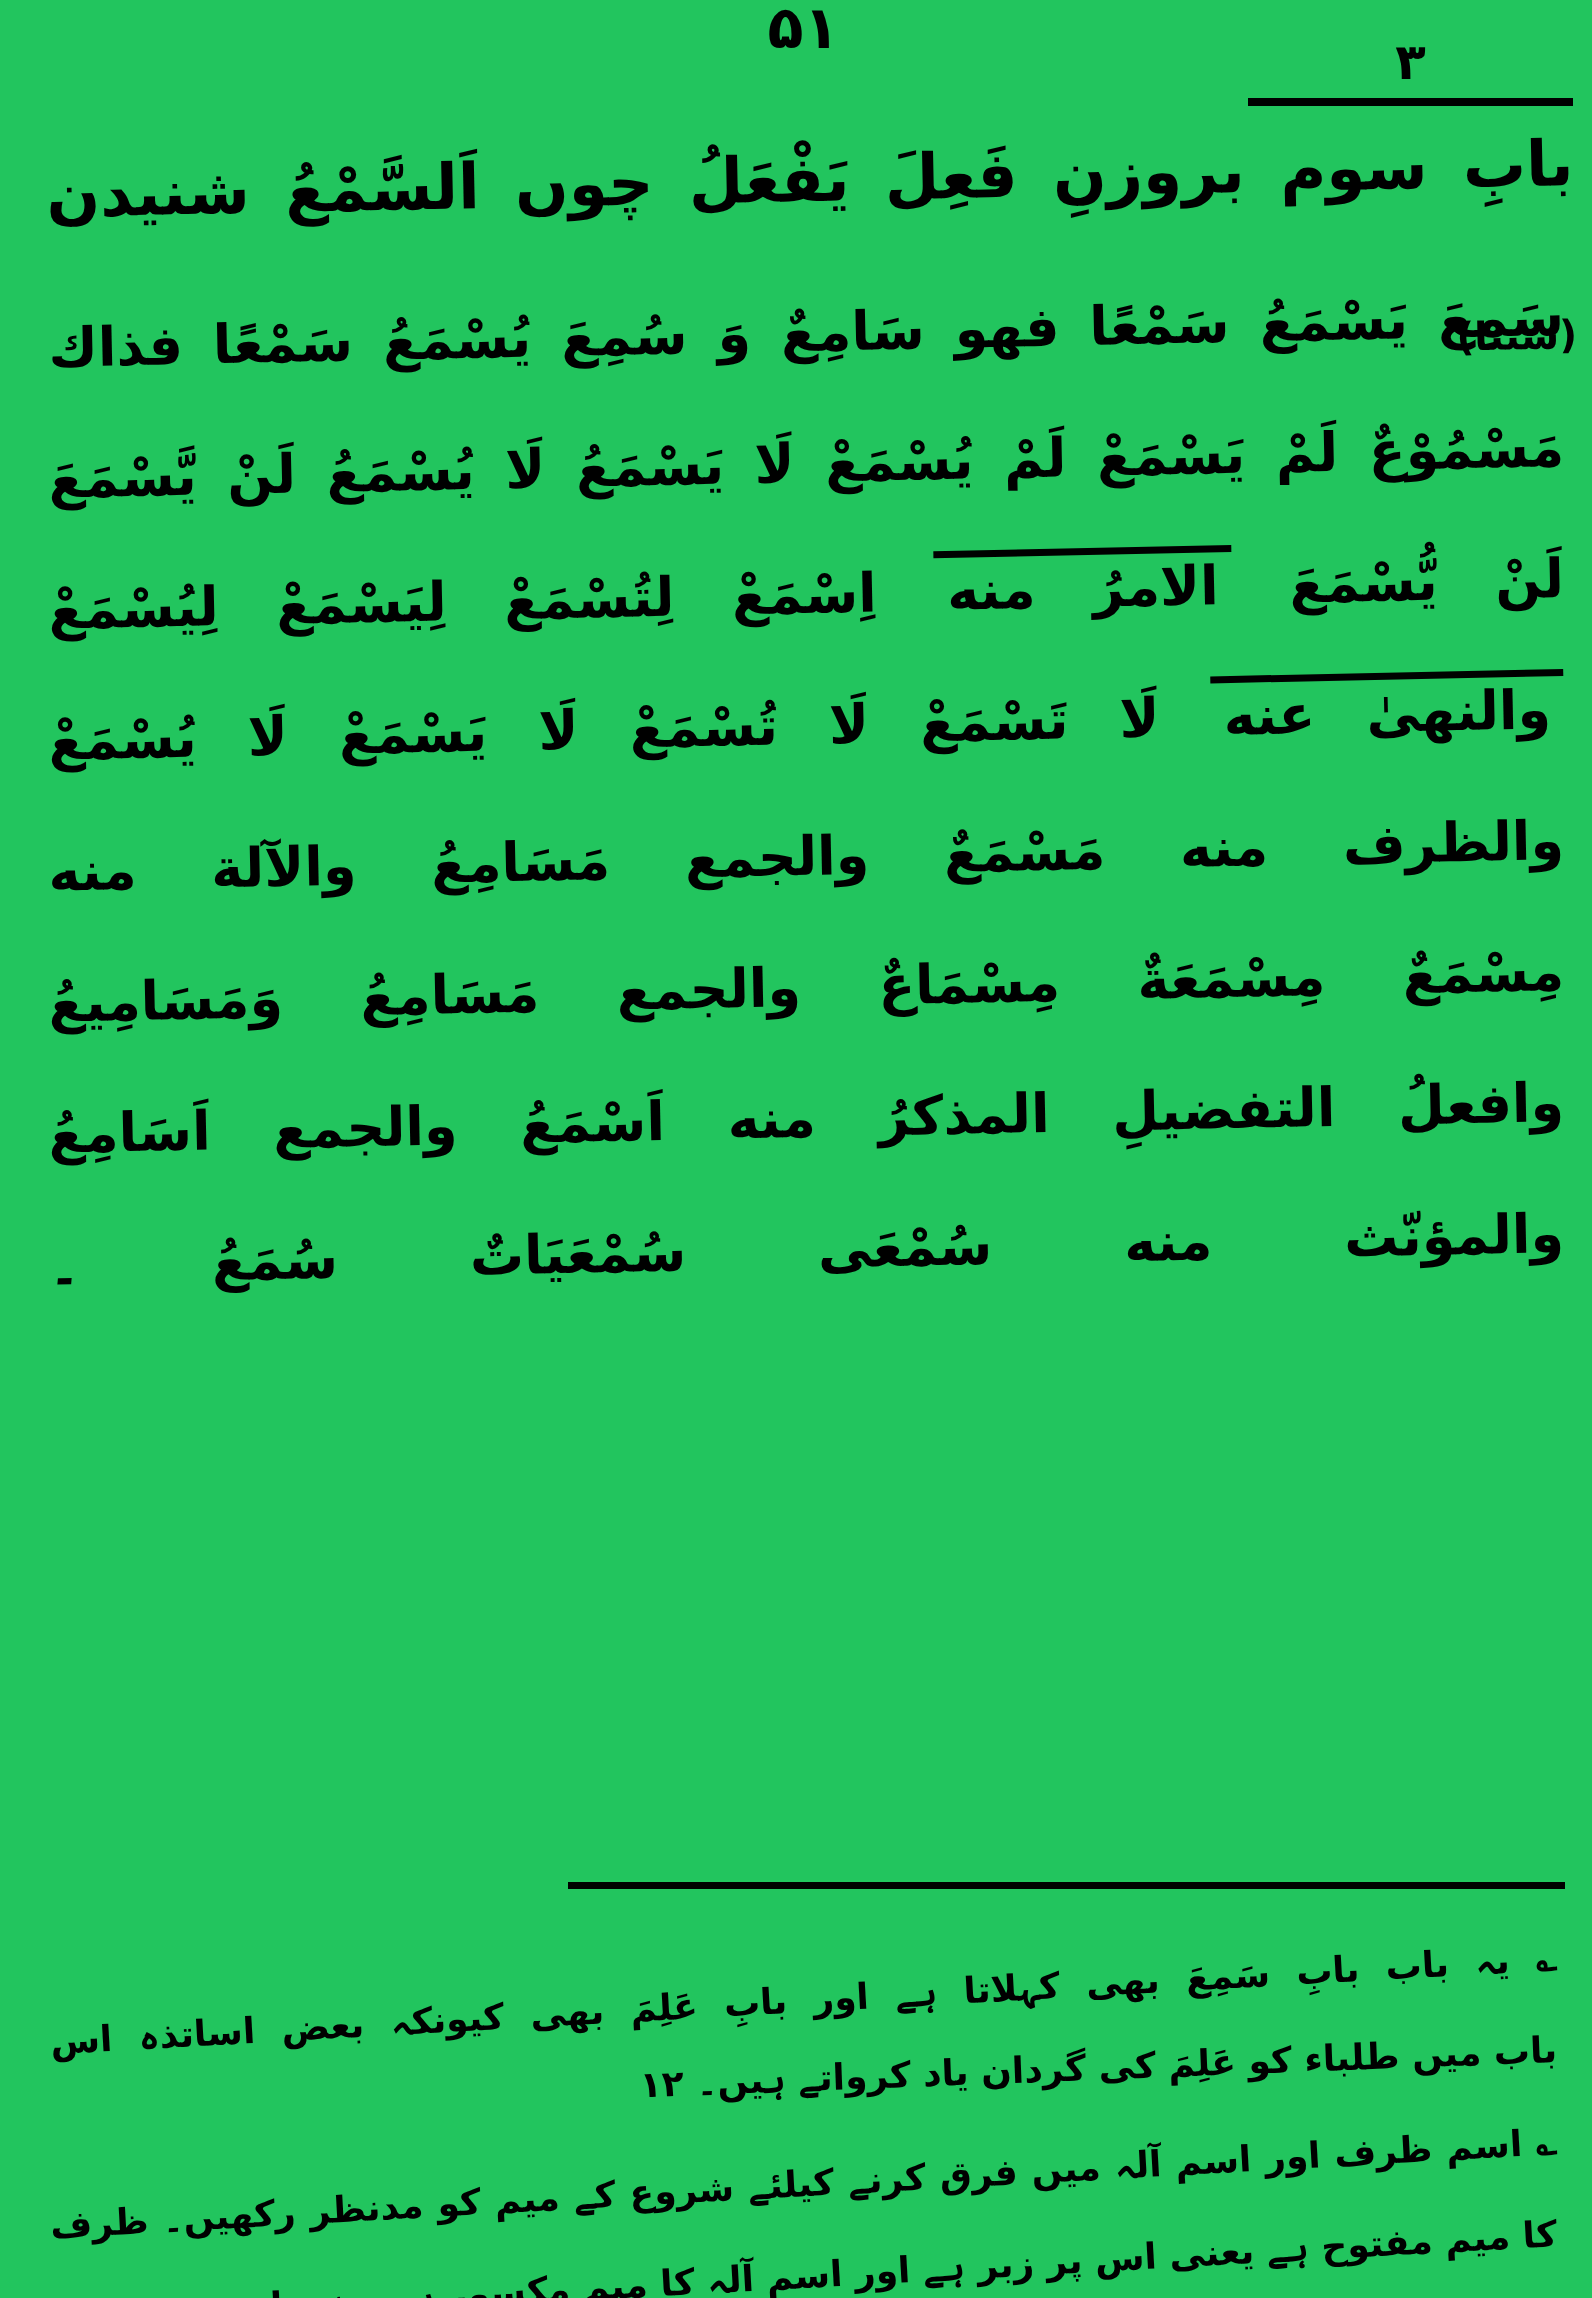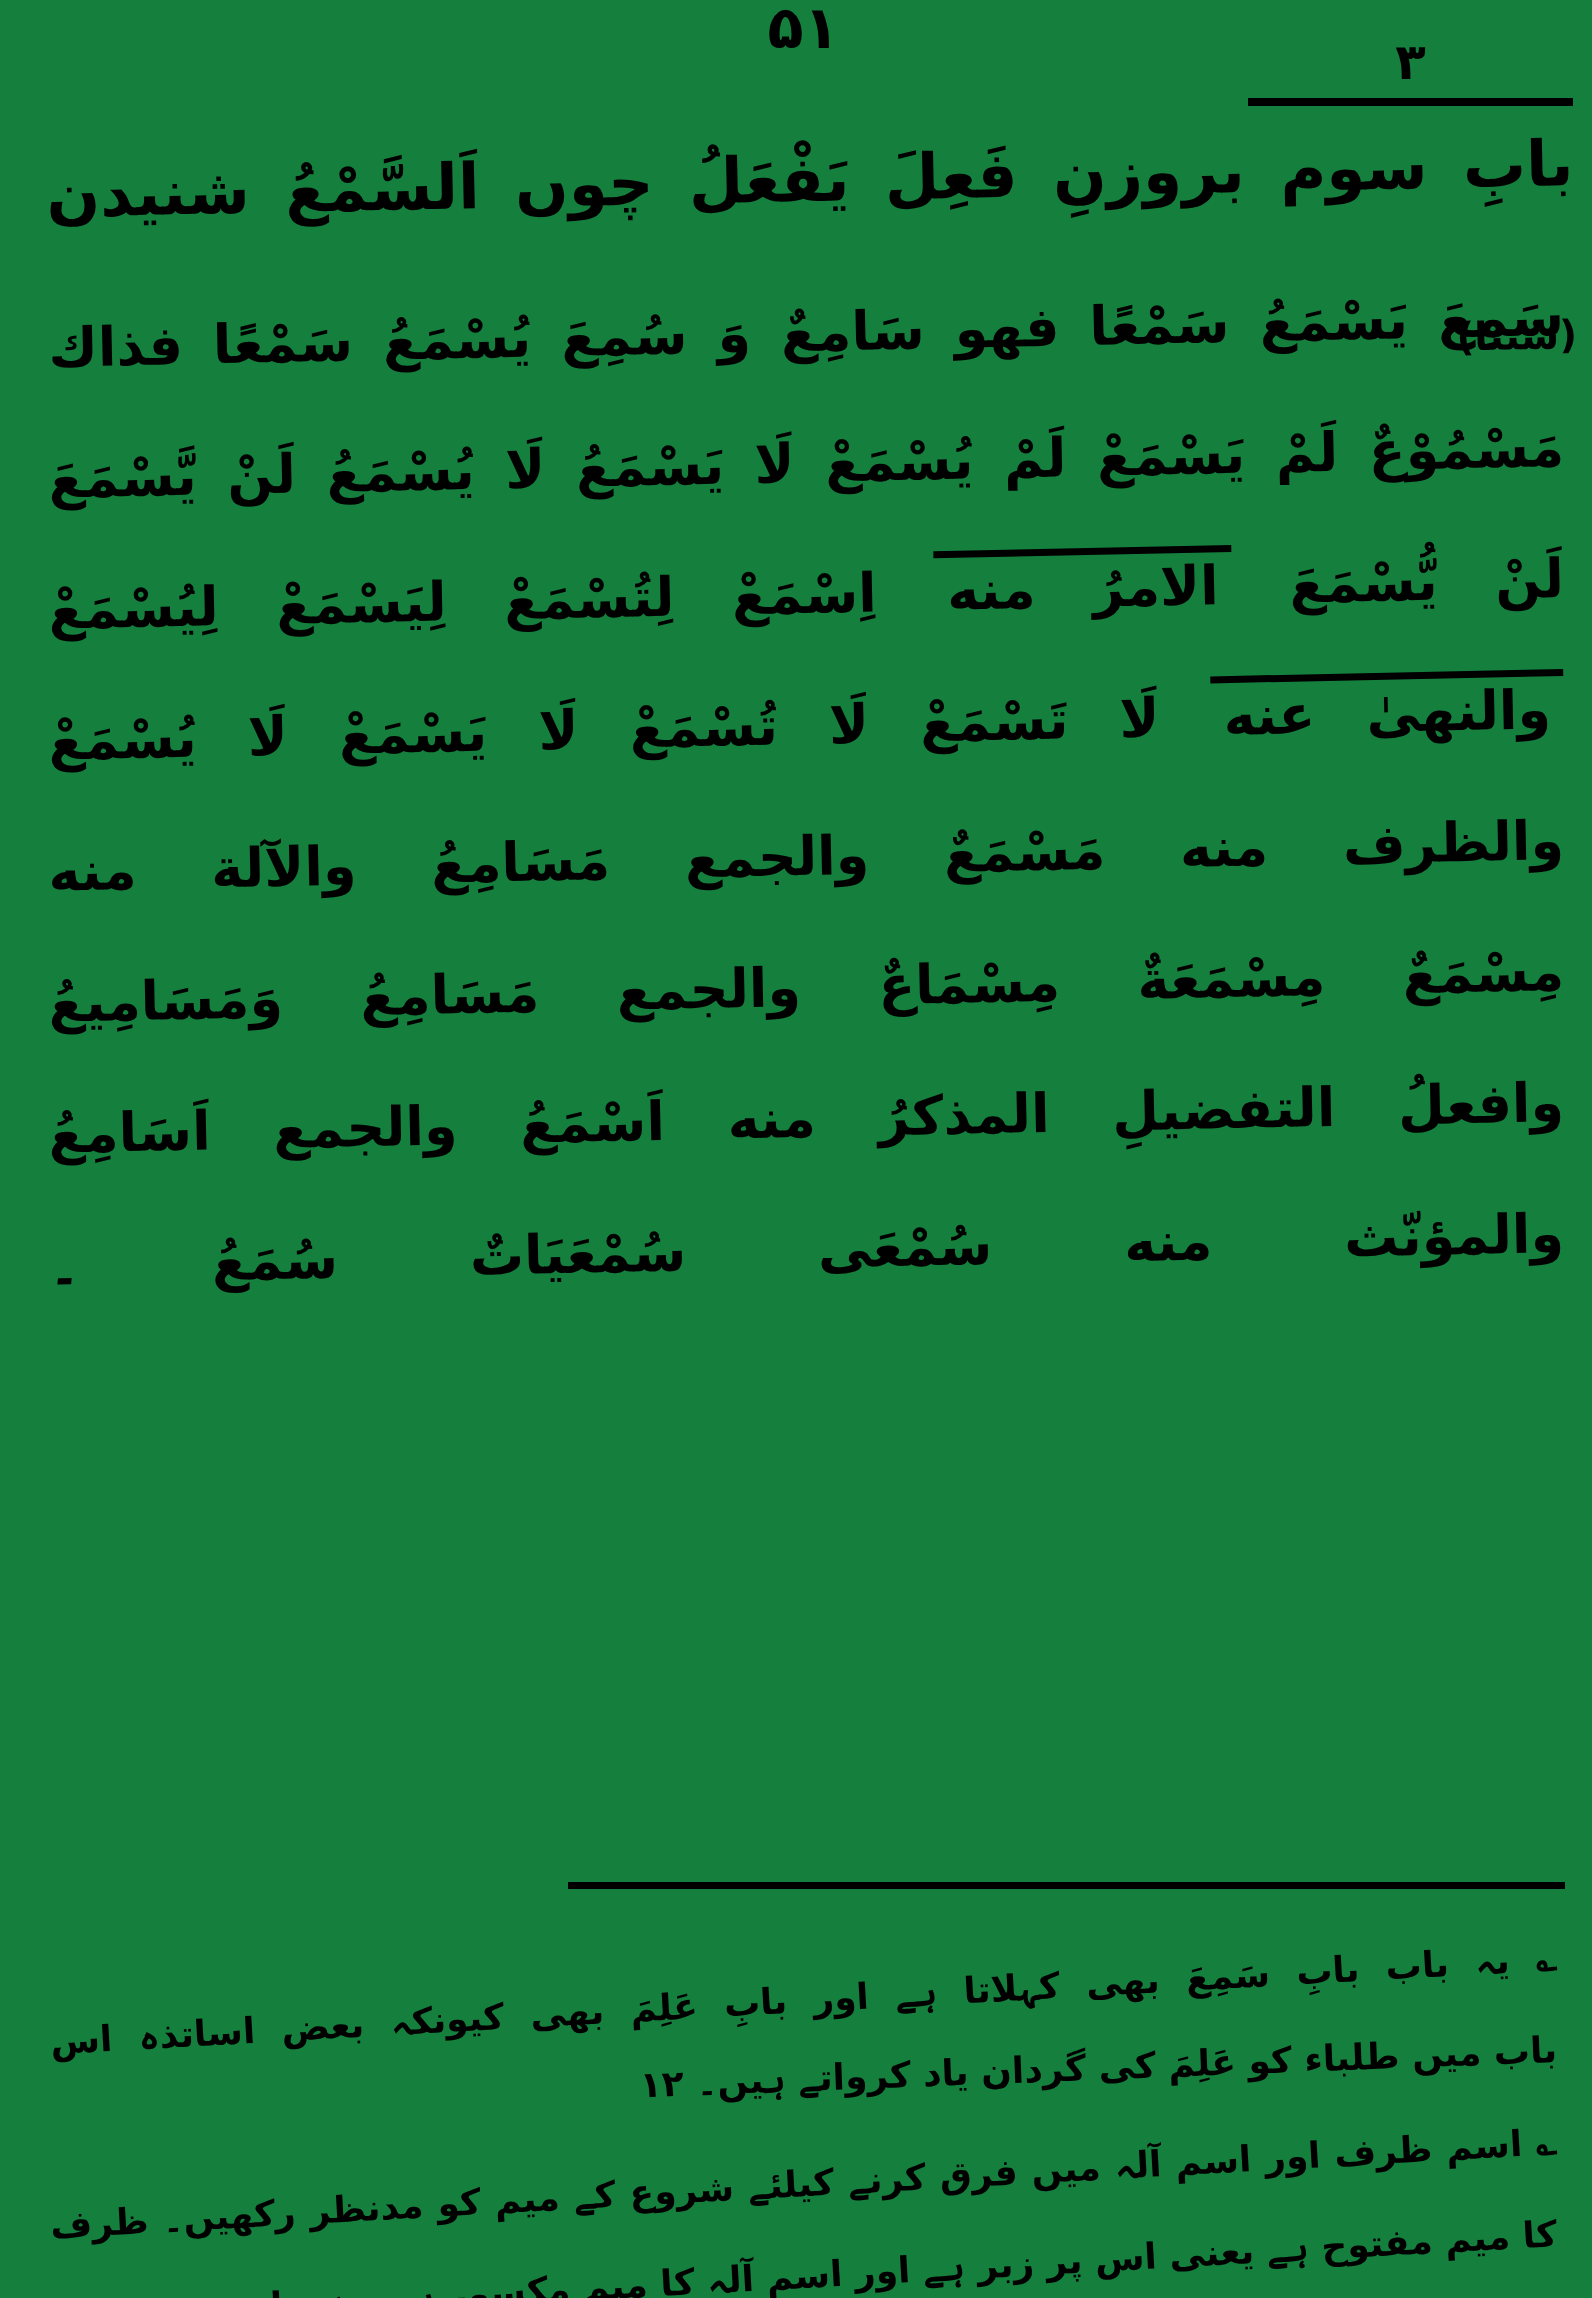--- a/index.html
+++ b/index.html
@@ -1,19 +1,19 @@
 <!DOCTYPE html>
 <html lang="ur" dir="rtl" style="font-size:14.8px"><head>
 <meta charset="utf-8">
 <style>
   html,body{margin:0;padding:0;background:#ffffff;}
   .page{
     position:relative;
     width:1592px;height:2298px;
-    background:#15803d;
+    background:#22c55e;
     color:#000000;
     font-family:"DejaVu Sans", sans-serif;
     overflow:hidden;
     direction:rtl;
   }
   
   .page-number{
     position:absolute;top:-7.4px;left:665px;width:277px;
     text-align:center;font-size:59px;font-weight:bold;
   }

